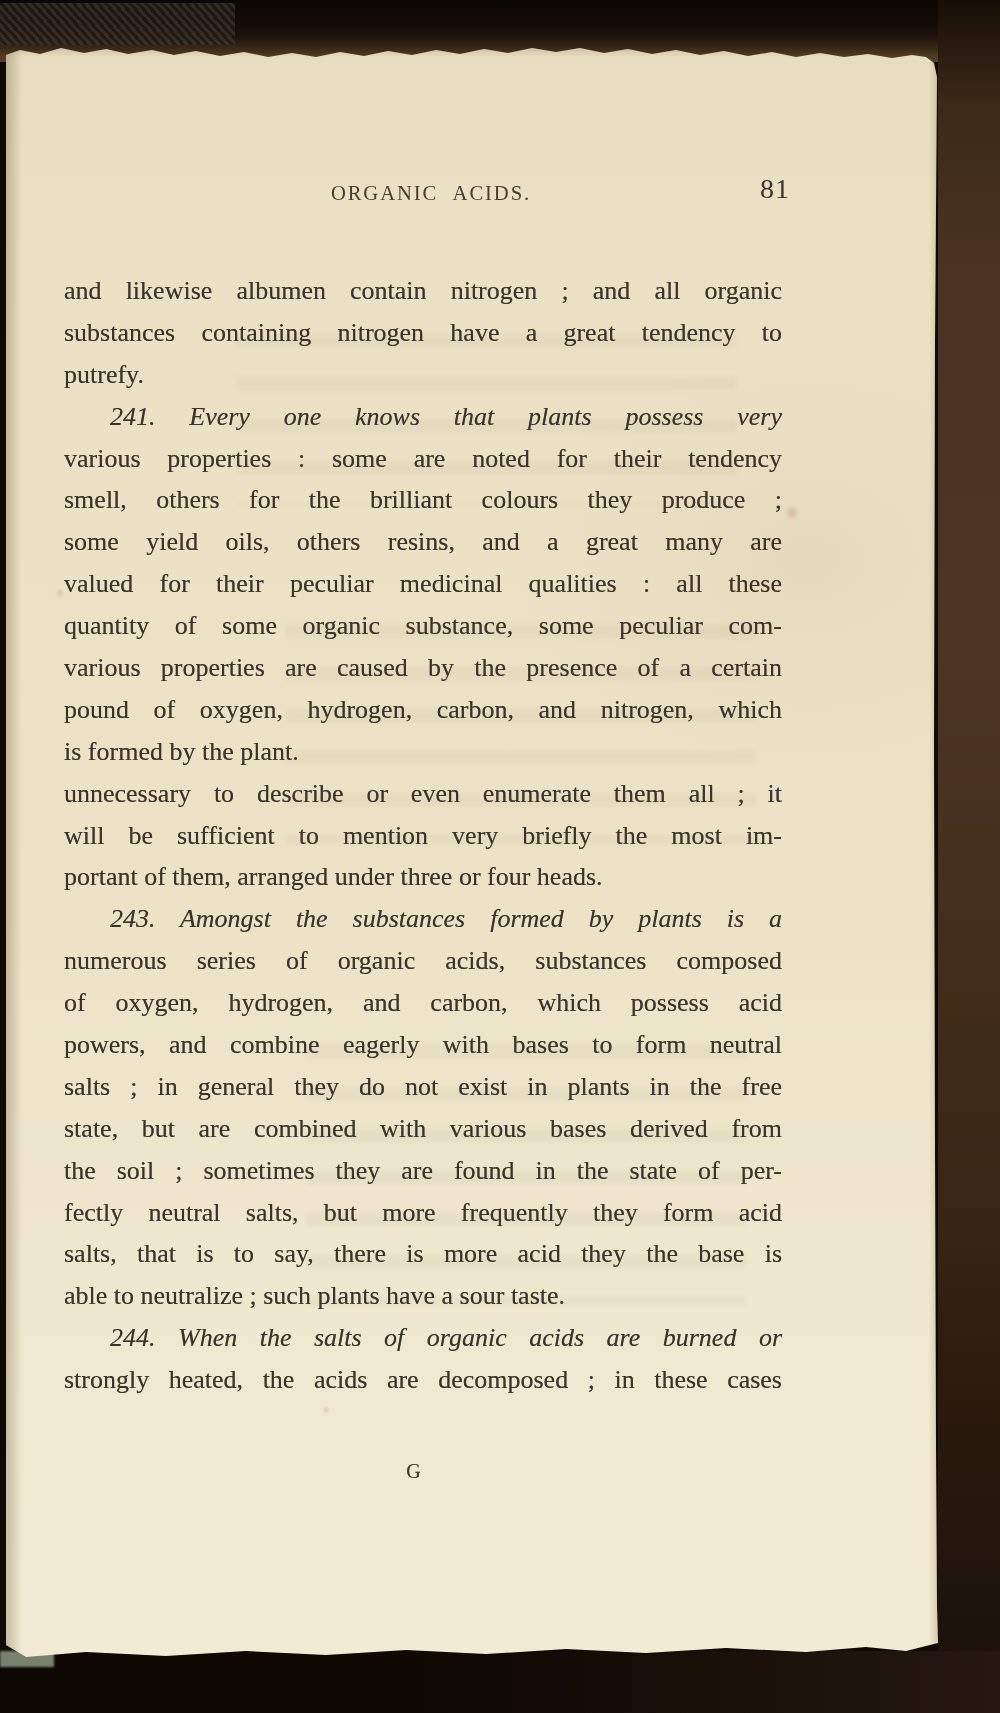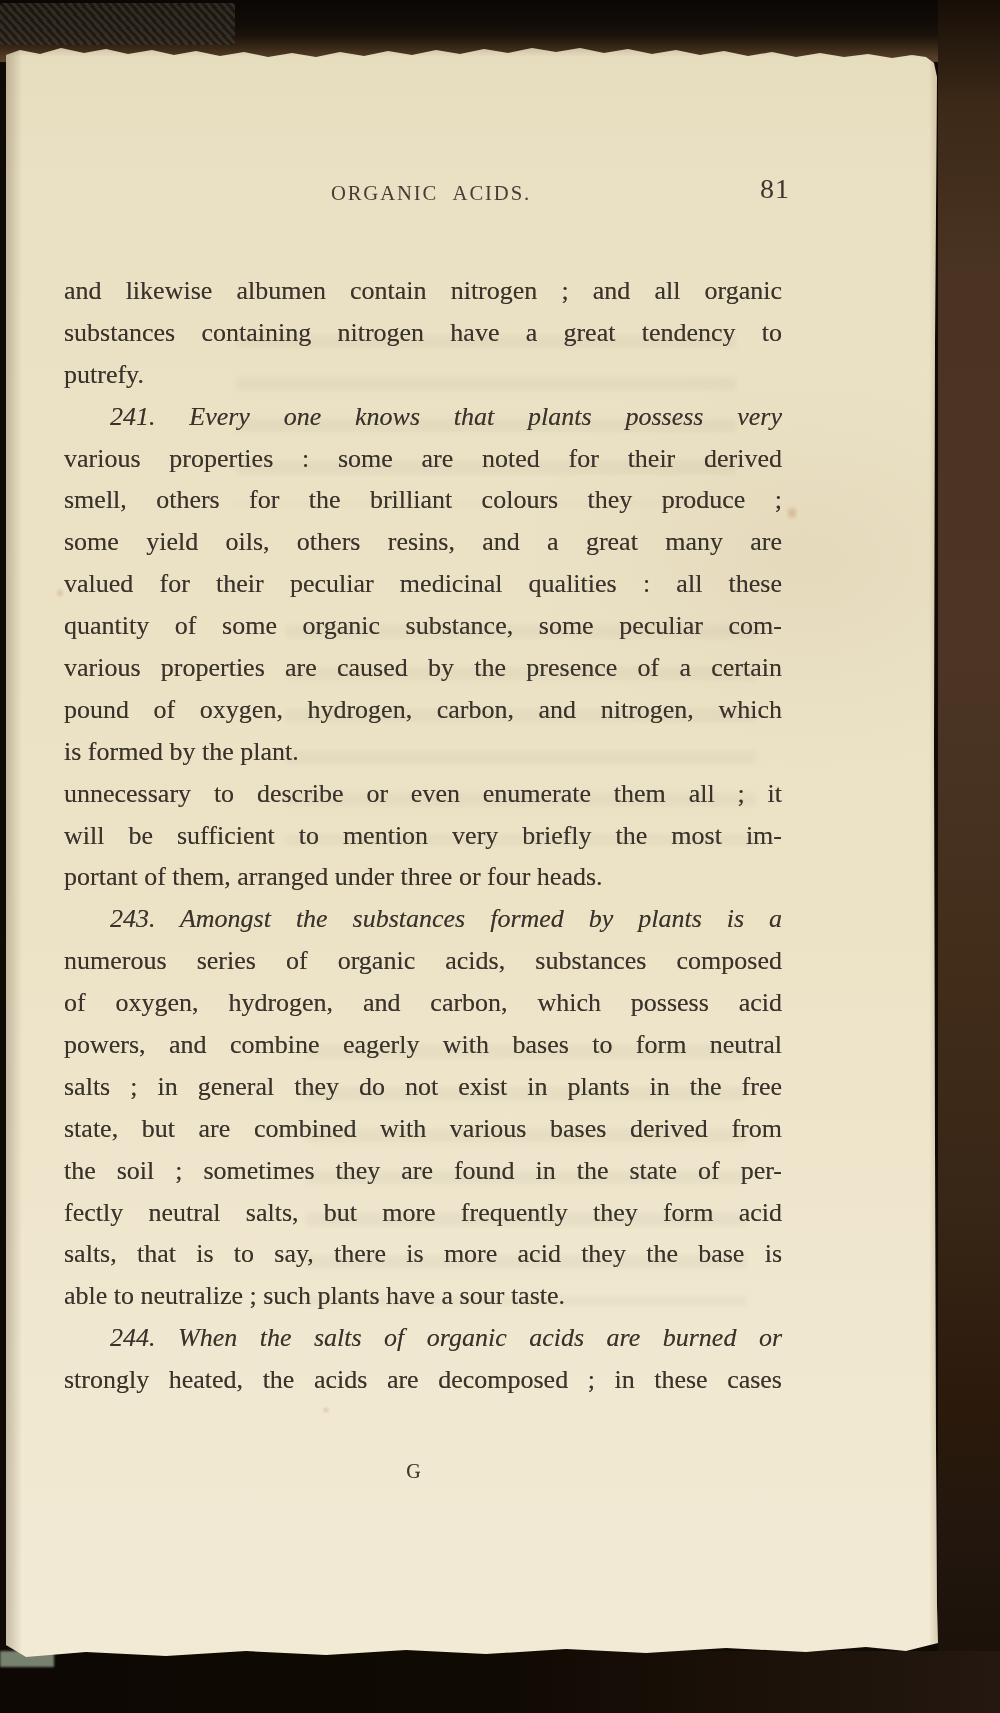--- a/index.html
+++ b/index.html
@@ -141,21 +141,21 @@
     <div class="running-head">
       <span class="running-title">ORGANIC ACIDS.</span>
       <span class="page-number">81</span>
     </div>
 
     <div class="textblock">
       <div class="line">and likewise albumen contain nitrogen ; and all organic</div>
       <div class="line">substances containing nitrogen have a great tendency to</div>
       <div class="line end">putrefy.</div>
       <div class="line in">241. Every one knows that plants possess very</div>
-      <div class="line">various properties : some are noted for their derived</div>
+      <div class="line">various properties : some are noted for their tendency</div>
       <div class="line">smell, others for the brilliant colours they produce ;</div>
       <div class="line">some yield oils, others resins, and a great many are</div>
       <div class="line">valued for their peculiar medicinal qualities : all these</div>
       <div class="line">quantity of some organic substance, some peculiar com-</div>
       <div class="line">various properties are caused by the presence of a certain</div>
       <div class="line">pound of oxygen, hydrogen, carbon, and nitrogen, which</div>
       <div class="line end">is formed by the plant.</div>
       <div class="line">unnecessary to describe or even enumerate them all ; it</div>
       <div class="line">will be sufficient to mention very briefly the most im-</div>
       <div class="line end">portant of them, arranged under three or four heads.</div>

